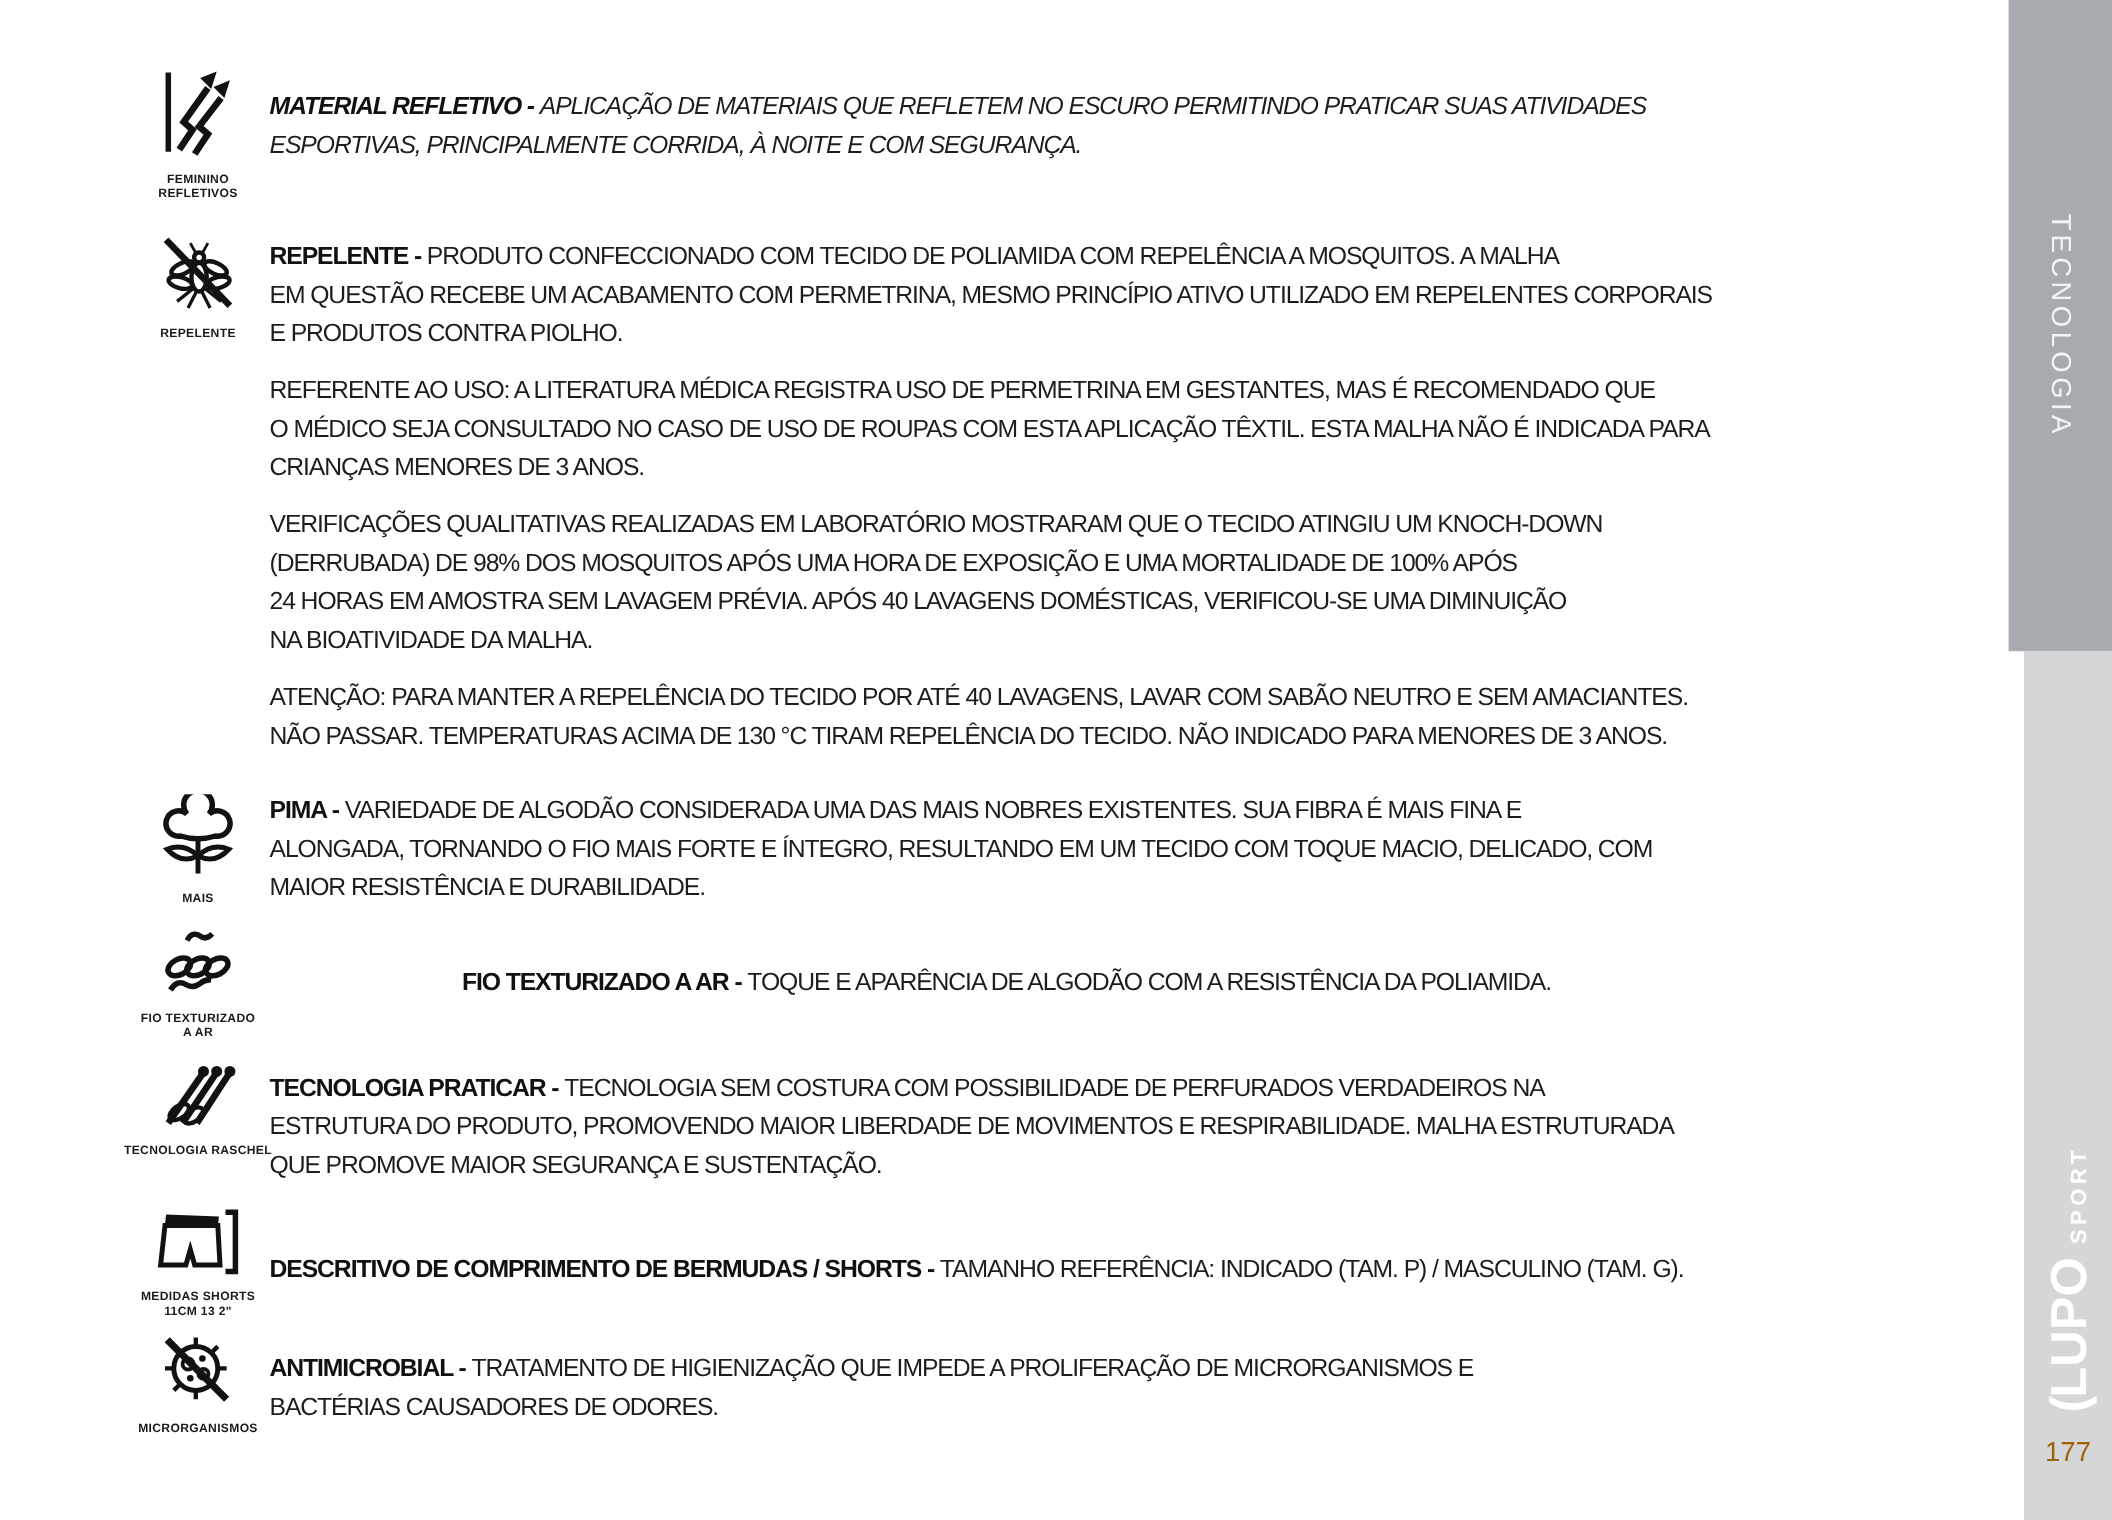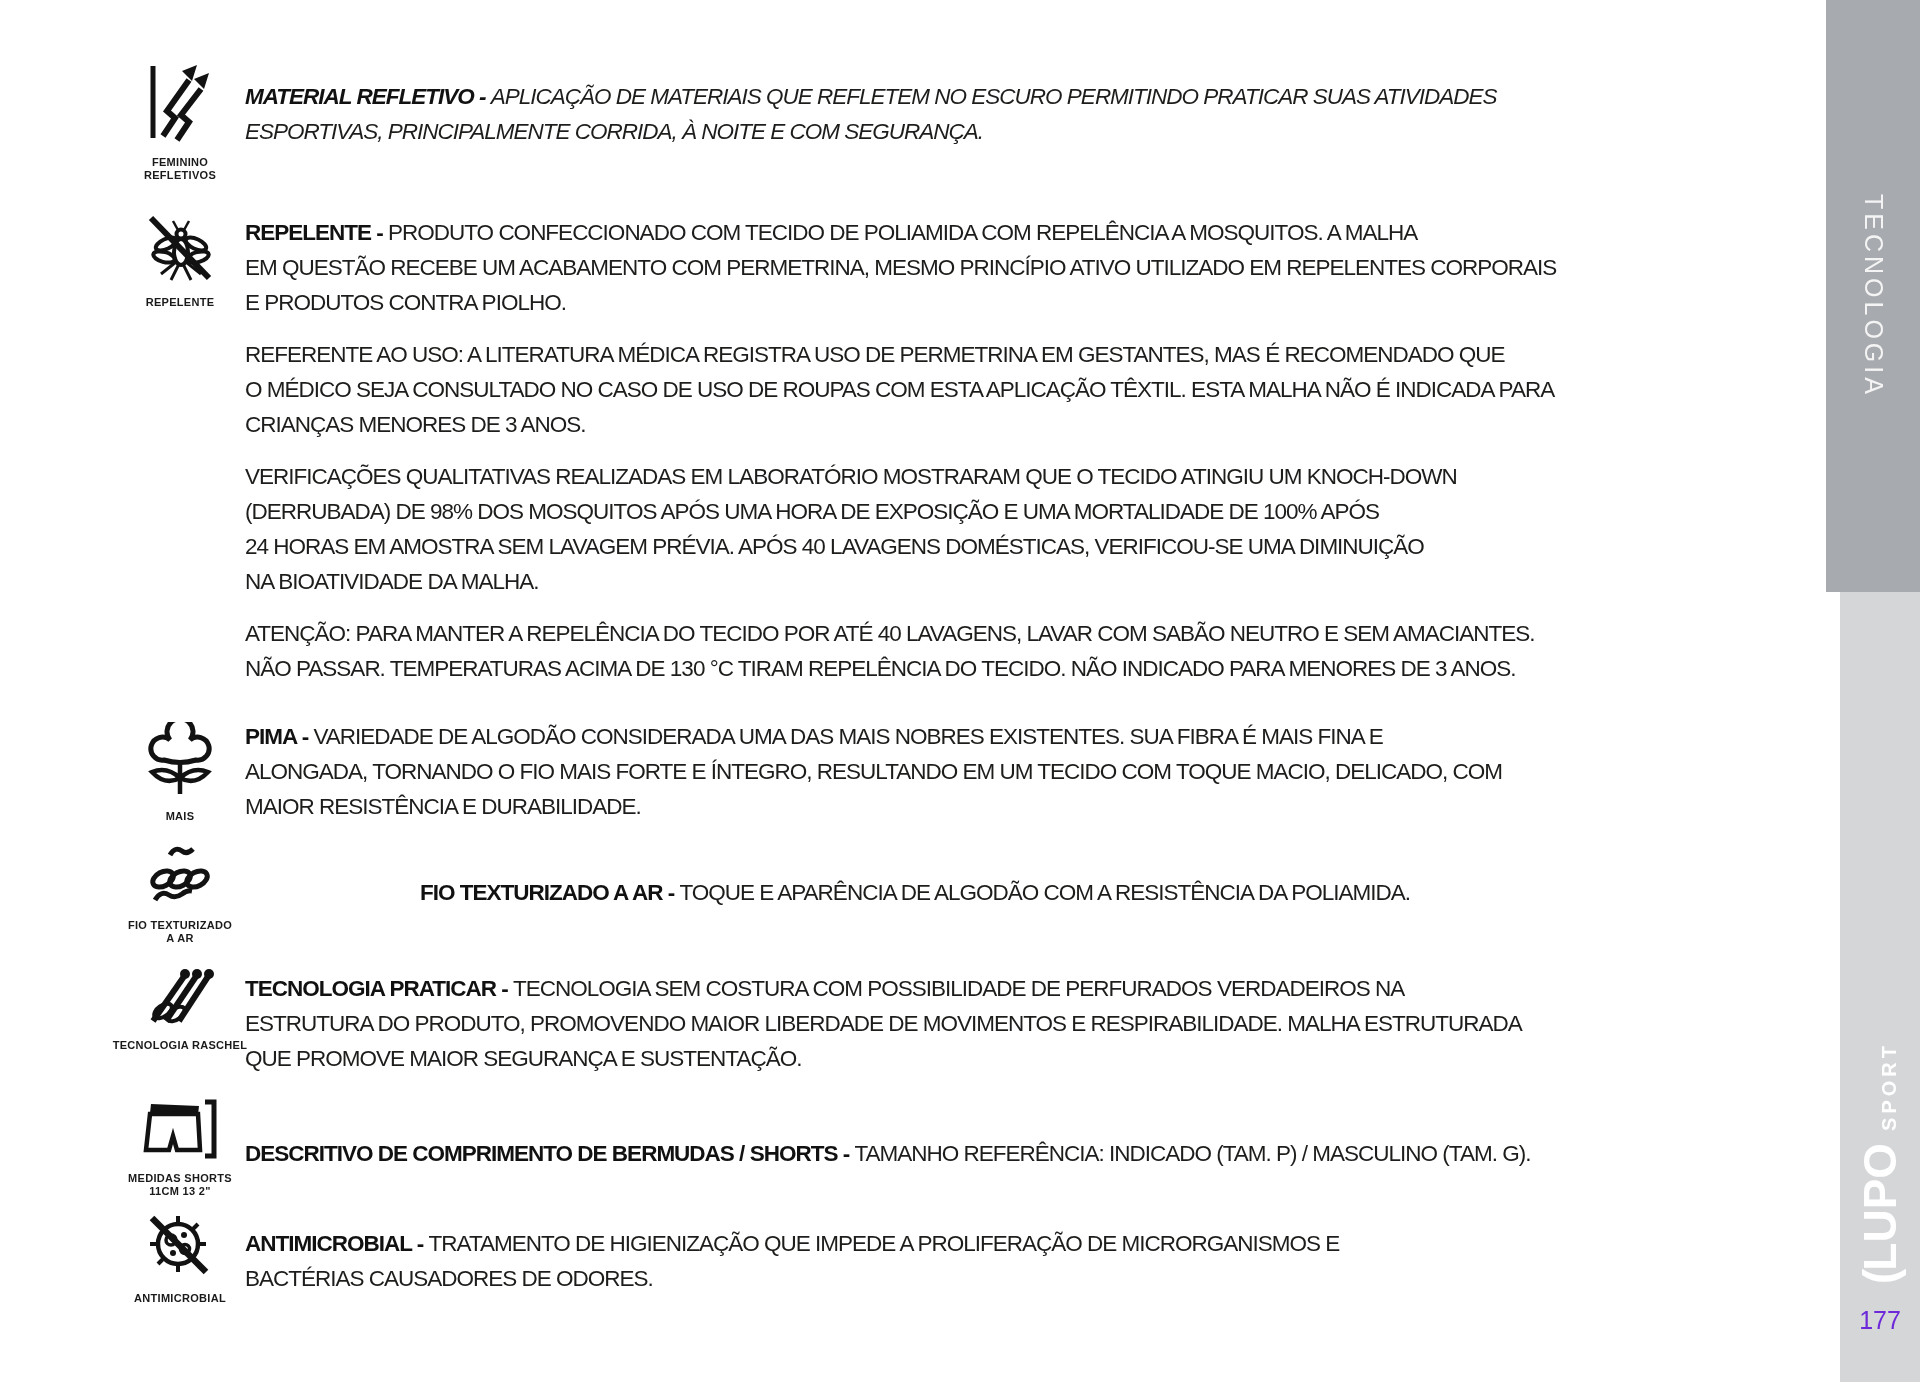--- a/index.html
+++ b/index.html
@@ -66,21 +66,21 @@
     white-space:nowrap;
     display:flex;align-items:baseline;
     color:#ffffff;
   }
   .logo-mark{font-size:46px;font-weight:800;letter-spacing:-2px;}
   .logo-name{font-size:46px;font-weight:800;letter-spacing:0px;}
   .logo-sub{font-size:20px;font-weight:600;letter-spacing:4px;margin-left:12px;}
   .pagenum{
     position:absolute;left:1840px;top:1306px;width:80px;
     text-align:center;
-    font-size:25px;color:#6d28d9;
+    font-size:25px;color:#a16207;
   }
 </style>
 </head>
 <body>
 
 <div id="page">
 
   <div class="iconblock" style="top:64px;">
     <svg width="62" height="80" viewBox="0 0 62 80">
       <line class="st" x1="4" y1="2" x2="4" y2="74" stroke-width="5"></line>
@@ -202,21 +202,21 @@
       <line class="st" x1="48" y1="22" x2="54" y2="16" stroke-width="4"></line>
       <line class="st" x1="48" y1="50" x2="54" y2="56" stroke-width="4"></line>
       <line class="st" x1="20" y1="50" x2="14" y2="56" stroke-width="4"></line>
       <line class="st" x1="20" y1="22" x2="14" y2="16" stroke-width="4"></line>
       <circle class="st" cx="27" cy="32" r="5" stroke-width="3.5"></circle>
       <circle class="st" cx="41" cy="41" r="4.5" stroke-width="3.5"></circle>
       <circle class="fl" cx="40" cy="27" r="3"></circle>
       <circle class="fl" cx="29" cy="45" r="3"></circle>
       <line class="st" x1="8" y1="10" x2="62" y2="64" stroke-width="6.5"></line>
     </svg>
-    <div class="iconlabel">ANTIMICROBIAL</div>
+    <div class="iconlabel">MICRORGANISMOS</div>
   </div>
   <div class="textblock" style="top:1226px;">
     <p><b>ANTIMICROBIAL - </b><span>TRATAMENTO DE HIGIENIZAÇÃO QUE IMPEDE A PROLIFERAÇÃO DE MICRORGANISMOS E
 BACTÉRIAS CAUSADORES DE ODORES.</span></p>
   </div>
 
   <div class="tab-top" style="background:#a7aaae;">
     <span>TECNOLOGIA</span>
   </div>
   <div class="tab-bottom" style="background:#d4d6d8;"></div>

